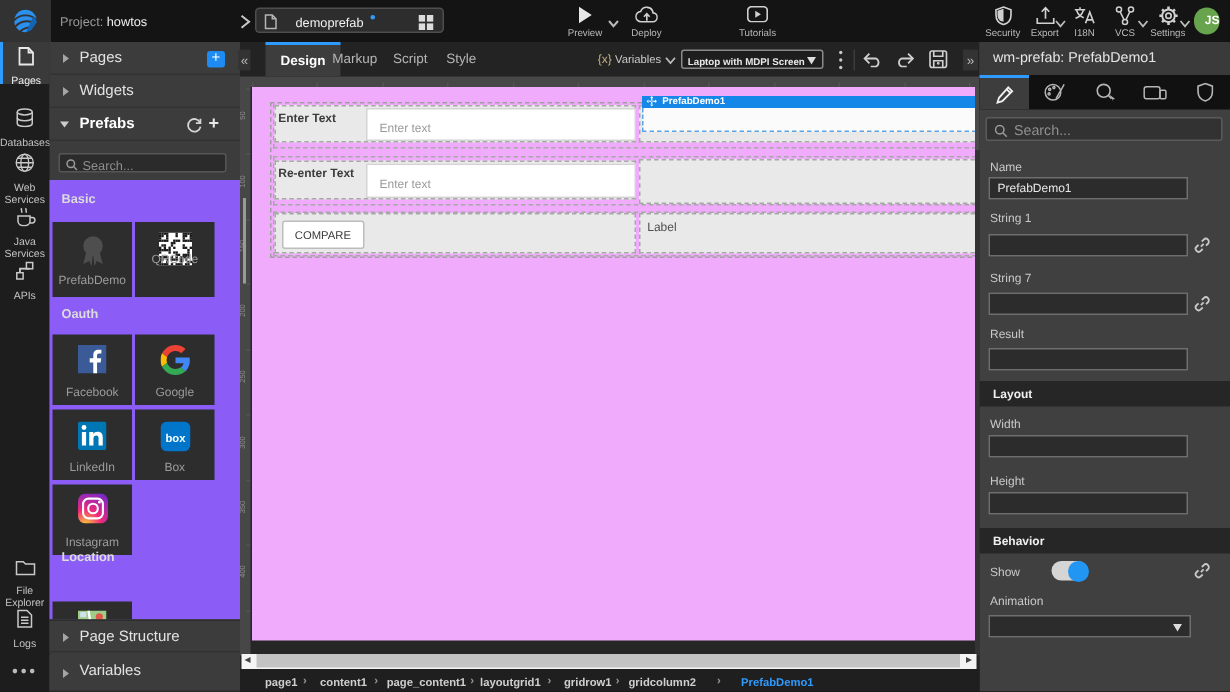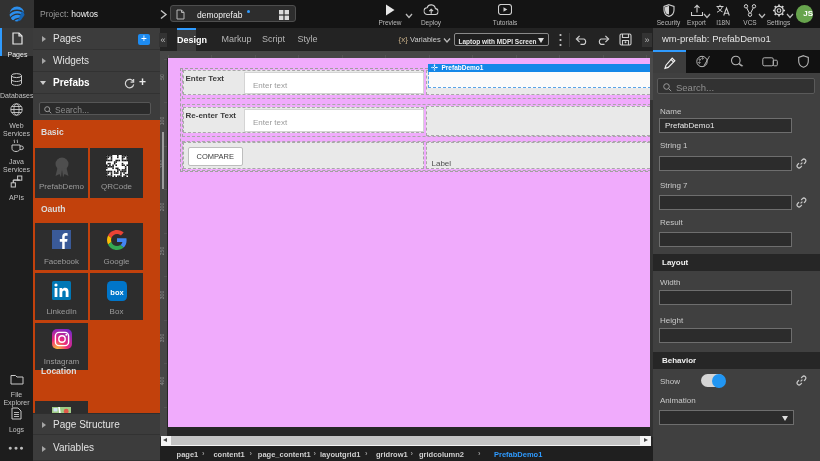--- a/index.html
+++ b/index.html
@@ -18,21 +18,21 @@
 .strip-item .lbl { font-size:7px; line-height:8px; color:#c2c2c2; margin-top:2px; }
 .strip-item.active { background:#3a3a3a; border-left:2px solid #2f9bff; }
 
 #lpanel { position:absolute; left:33px; top:28px; width:127px; height:433px; background:#3c3c3c; }
 .acc-row { position:relative; height:22px; background:#3c3c3c; border-bottom:1px solid #323232; color:#e2e2e2; font-size:10px; line-height:22px; }
 .acc-row .caret { position:absolute; left:9px; top:8px; width:0; height:0; }
 .caret.r { border-left:4.5px solid #a5a5a5; border-top:3.5px solid transparent; border-bottom:3.5px solid transparent; }
 .caret.d { border-top:4.5px solid #ccc; border-left:3.5px solid transparent; border-right:3.5px solid transparent; top:9px; left:7px; }
 .acc-row .txt { margin-left:20px; }
 
-#preflist { position:absolute; left:0; top:92px; width:127px; height:293px; background:#c2410c; overflow:hidden; }
+#preflist { position:absolute; left:0; top:92px; width:127px; height:293px; background:#8b5cf6; overflow:hidden; }
 .sect { position:absolute; left:0; width:127px; font-size:8.5px; font-weight:bold; color:#dcdcdc; padding-left:8px; }
 .tile { position:absolute; width:53px; height:50px; background:#2d2d2d; text-align:center; }
 .tile .cap { position:absolute; bottom:4px; width:100%; font-size:8px; color:#9c9c9c; }
 
 #ctoolbar { position:absolute; left:160px; top:28px; width:493px; height:23px; background:#232323; }
 .ctab { position:absolute; top:0; height:23px; line-height:23px; font-size:9px; color:#b5b5b5; text-align:center; }
 .ctab.active { background:#3d3d3d; color:#fff; font-weight:bold; border-top:2px solid #2f9bff; line-height:21px; }
 
 #canvasarea { position:absolute; left:160px; top:51px; width:493px; height:395px; background:#262626; }
 #vruler { position:absolute; left:0; top:7px; width:7px; height:379px; background:#474747; overflow:hidden; }
@@ -360,21 +360,21 @@
           <rect x="1.57" y="20.43" width="1.57" height="1.57" fill="#1a1a1a"></rect>
           <rect x="3.14" y="20.43" width="1.57" height="1.57" fill="#1a1a1a"></rect>
           <rect x="4.71" y="20.43" width="1.57" height="1.57" fill="#1a1a1a"></rect>
           <rect x="7.86" y="20.43" width="1.57" height="1.57" fill="#1a1a1a"></rect>
           <rect x="11.00" y="20.43" width="1.57" height="1.57" fill="#1a1a1a"></rect>
           <rect x="12.57" y="20.43" width="1.57" height="1.57" fill="#1a1a1a"></rect>
           <rect x="14.14" y="20.43" width="1.57" height="1.57" fill="#1a1a1a"></rect>
           <rect x="17.29" y="20.43" width="1.57" height="1.57" fill="#1a1a1a"></rect>
           <rect x="18.86" y="20.43" width="1.57" height="1.57" fill="#1a1a1a"></rect>
         </svg>
-      <div class="cap" style="bottom:7px;">QRCode</div>
+      <div class="cap" style="bottom:21px;">QRCode</div>
     </div>
     <div class="sect" style="top:84px;">Oauth</div>
     <div class="tile" style="left:2px;top:102.5px;height:47.5px;">
       <svg style="margin-top:7px;" width="19" height="19" viewBox="0 0 19 19">
           <rect width="19" height="19" fill="#3a5a98"></rect>
           <path d="M12.7 19 V11.7 h2.4 l0.4-2.8 h-2.8 V7.1 c0-0.8 0.3-1.4 1.5-1.4 h1.4 V3.2 c-0.3 0-1.1-0.1-2-0.1 c-2 0-3.4 1.2-3.4 3.5 v2.3 H7.8 v2.8 h2.4 V19 Z" fill="#fff"></path>
         </svg>
       <div class="cap">Facebook</div>
     </div>
     <div class="tile" style="left:57px;top:102.5px;height:47.5px;">
@@ -429,21 +429,21 @@
           <rect x="1.5" y="1" width="4" height="3.5" fill="#cfe2f3"></rect>
         </svg>
     </div>
   </div>
   <div class="acc-row" style="position:absolute;left:0;top:385px;width:127px;border-top:1px solid #2e2e2e;"><span class="caret r"></span><span class="txt">Page Structure</span></div>
   <div class="acc-row" style="position:absolute;left:0;top:409px;width:127px;height:24px;"><span class="caret r" style="top:9px;"></span><span class="txt">Variables</span></div>
 </div>
 
 <div id="ctoolbar">
   <div class="abs" style="left:-1px;top:5px;width:8px;height:14px;background:#333;color:#bbb;font-size:9px;line-height:14px;text-align:center;">«</div>
-  <div class="ctab active" style="left:17px;width:19px;">Design</div>
+  <div class="ctab active" style="left:17px;width:50px;">Design</div>
   <div class="ctab" style="left:58px;width:37px;">Markup</div>
   <div class="ctab" style="left:99px;width:29px;">Script</div>
   <div class="ctab" style="left:134px;width:27px;">Style</div>
   <div class="abs" style="left:238.5px;top:7px;font-size:8px;color:#c9b089;">{x}</div>
   <div class="abs" style="left:250px;top:7px;font-size:7.5px;color:#cccccc;">Variables</div>
   <svg class="abs" style="left:283px;top:10px;" width="8" height="5" viewBox="0 0 8 5">
       <path d="M1 0.5 L4 4 L7 0.5" stroke="#bbb" stroke-width="1.2" fill="none"></path>
     </svg>
   <div class="abs" style="left:293.5px;top:5px;width:95px;height:13px;background:#1e1e1e;border:1px solid #8a8a8a;border-radius:2px;overflow:hidden;">
     <div class="abs" style="left:4px;top:3.5px;font-size:6.5px;font-weight:bold;color:#e8e8e8;white-space:nowrap;">Laptop with MDPI Screen</div>
@@ -534,21 +534,21 @@
     <div class="dashed cell" style="left:258px;top:48px;width:229px;height:30px;"></div>
     <div class="abs" style="left:18px;top:53px;font-size:8px;font-weight:bold;color:#3c3c3c;">Re-enter Text</div>
     <div class="winput" style="left:76.5px;top:50.5px;width:180px;height:23px;">
         <span class="ph" style="position:absolute;left:8px;top:8px;">Enter text</span>
       </div>
 
     <div class="dashed" style="left:14px;top:83px;width:474px;height:30px;"></div>
     <div class="dashed cell" style="left:15px;top:84px;width:241px;height:27px;"></div>
     <div class="dashed cell" style="left:258px;top:84px;width:229px;height:27px;"></div>
     <div class="abs" style="left:20.5px;top:88.5px;width:54.5px;height:19px;background:#fff;border:1px solid #bdbdbd;border-radius:2px;font-size:7.5px;color:#3a3a3a;text-align:center;line-height:18px;">COMPARE</div>
-    <div class="abs" style="left:264px;top:89px;font-size:8px;color:#4f4f4f;margin-top:12px;">Label</div>
+    <div class="abs" style="left:264px;top:89px;font-size:8px;color:#4f4f4f;">Label</div>
   </div>
   <div id="vscroll">
       <div style="position:absolute;left:0;top:0;width:2.6px;height:42px;background:#4a4a4a;"></div>
     </div>
   <div id="hscroll">
     <div style="position:absolute;left:2px;top:2.5px;width:0;height:0;border-right:4px solid #444;border-top:2.5px solid transparent;border-bottom:2.5px solid transparent;"></div>
     <div class="abs" style="left:10px;top:0.5px;width:469px;height:9px;background:#c3c3c3;"></div>
     <div style="position:absolute;left:483px;top:2.5px;width:0;height:0;border-left:4px solid #444;border-top:2.5px solid transparent;border-bottom:2.5px solid transparent;"></div>
   </div>
 </div>

